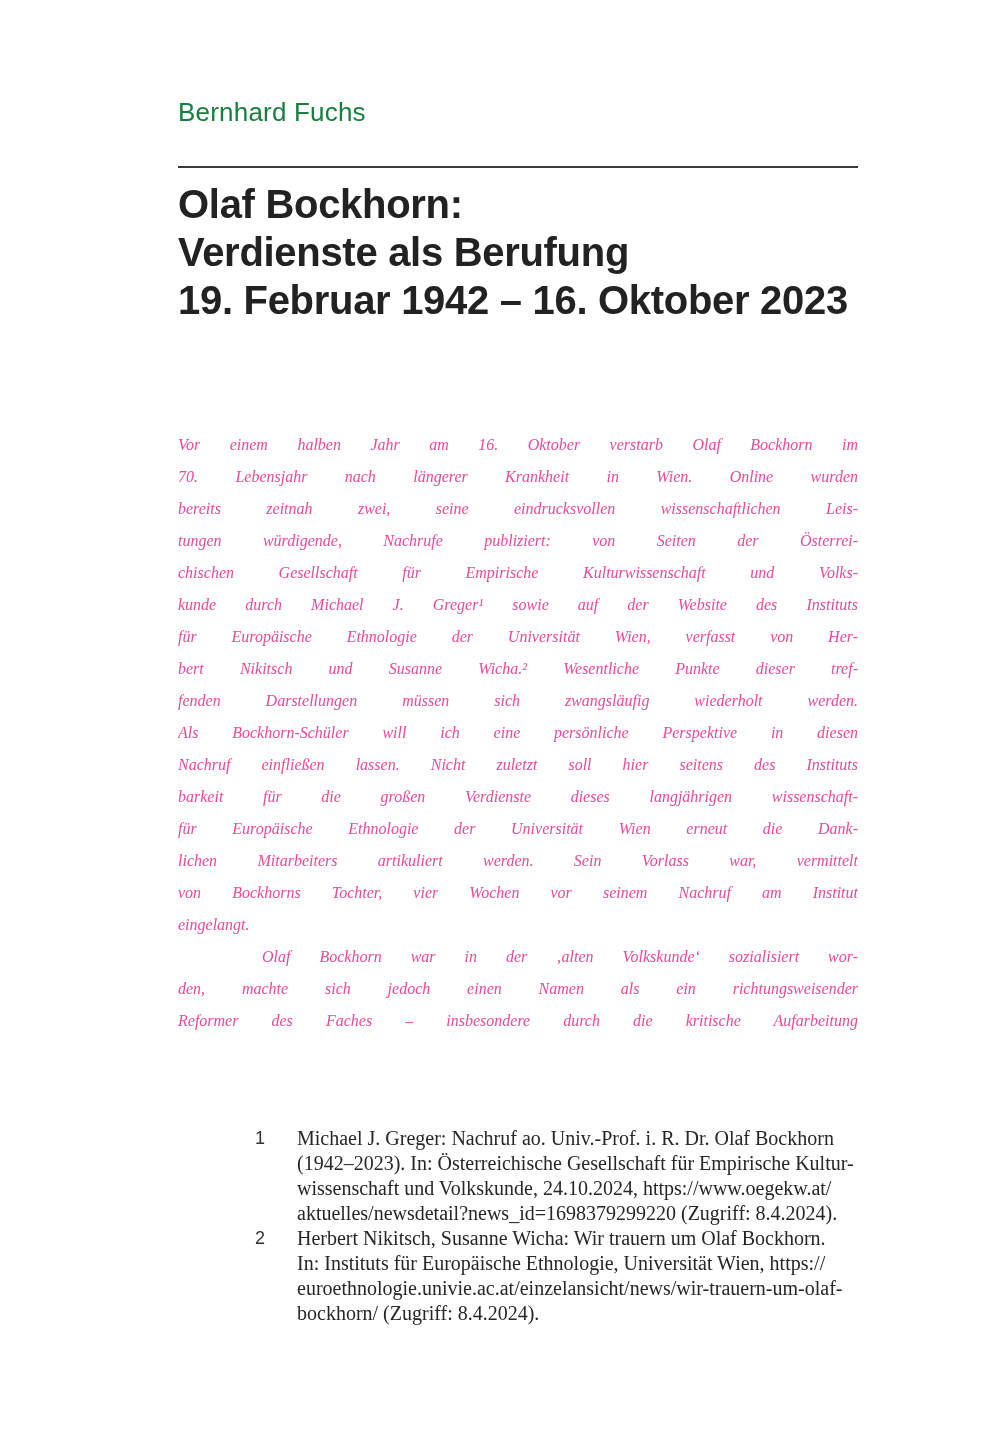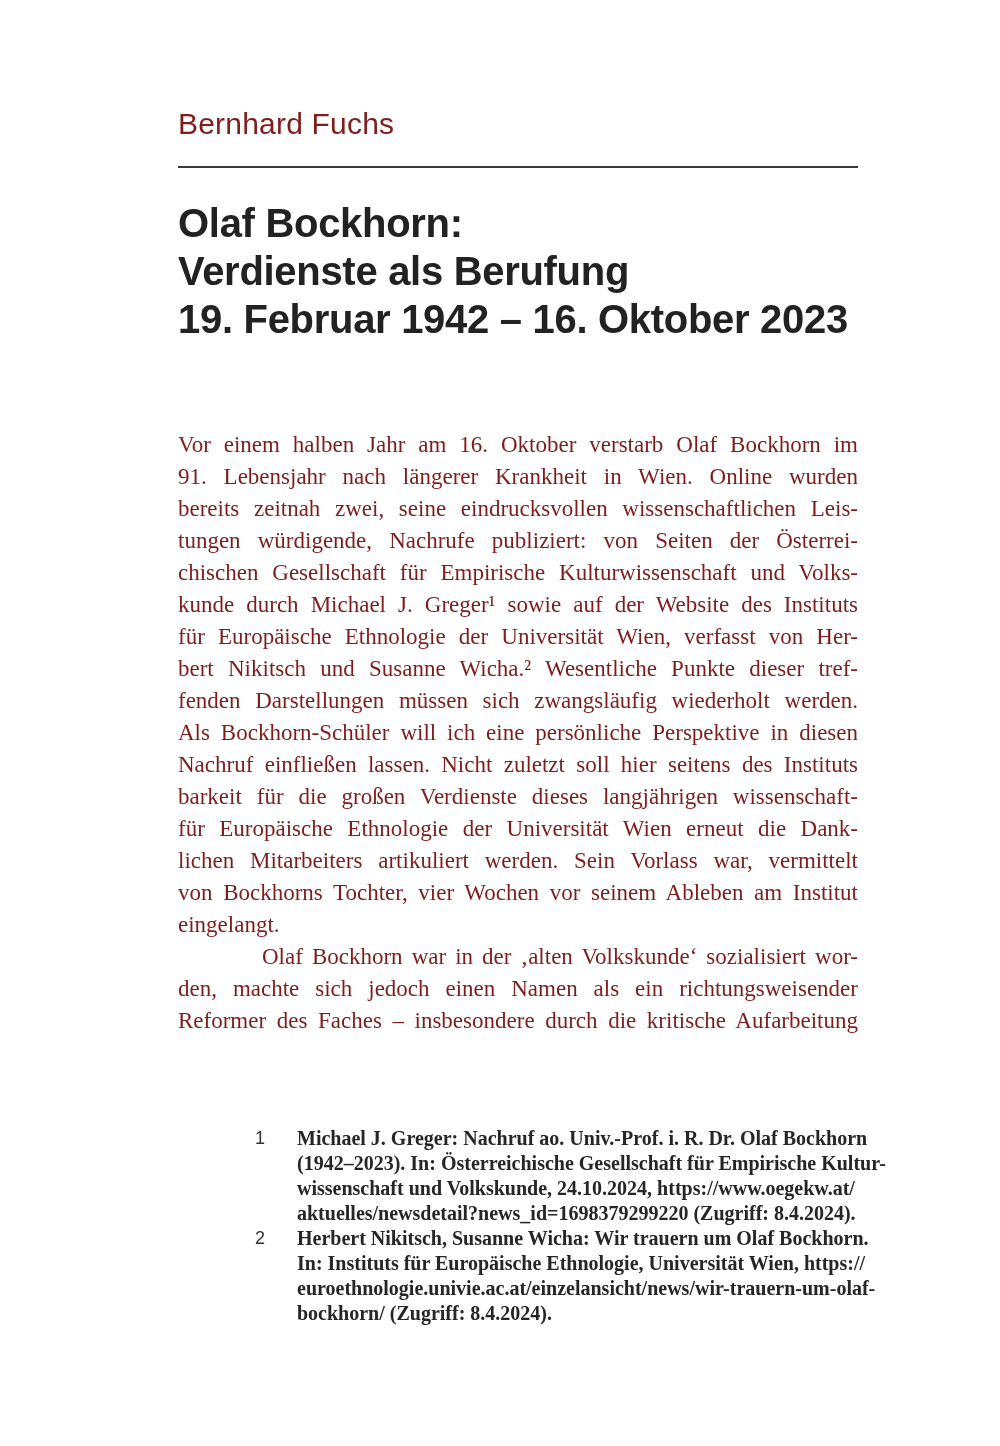--- a/index.html
+++ b/index.html
@@ -12,58 +12,59 @@
     width: 1000px;
     height: 1446px;
     background: #ffffff;
     overflow: hidden;
     font-family: "Liberation Serif", "DejaVu Serif", serif;
   }
   
   .author {
     position: absolute;
     left: 178px;
-    top: 107px;
+    top: 96px;
     font-family: "Liberation Sans", "DejaVu Sans", sans-serif;
-    font-size: 30px;
+    font-size: 26px;
     line-height: 33px;
     font-weight: 400;
-    color: #7f1d1d;
+    color: #15803d;
     letter-spacing: 0.2px;
   }
   .rule {
     position: absolute;
     left: 178px;
     top: 166px;
     width: 680px;
     height: 2px;
     background: #3a3a3a;
   }
   .title {
     position: absolute;
     left: 178px;
-    top: 199px;
+    top: 180px;
     width: 720px;
     margin: 0;
     font-family: "Liberation Sans", "DejaVu Sans", sans-serif;
     font-weight: 700;
     font-size: 40px;
     line-height: 48px;
     color: #222222;
     letter-spacing: -0.3px;
   }
   .title-line { display: block; }
   
   .bodytext {
     position: absolute;
     left: 178px;
     top: 429px;
     width: 680px;
-    font-size: 23px;
-    color: #7f1d1d;
+    font-size: 16px;
+    color: #ec4899;
+    font-style: italic;
   }
   .bline {
     height: 32px;
     line-height: 32px;
     overflow: hidden;
     text-align: justify;
     text-align-last: justify;
   }
   .bline.last {
     text-align-last: left;
@@ -87,54 +88,53 @@
     font-family: "Liberation Sans", "DejaVu Sans", sans-serif;
     font-size: 18px;
     line-height: 25px;
     color: #333333;
   }
   .fntext { flex: 1 1 auto; }
   .fnline {
     height: 25px;
     line-height: 25px;
     white-space: nowrap;
-    font-weight: bold;
   }
 </style>
 </head>
 <body>
 
 <div class="page">
 
   <div class="author">Bernhard Fuchs</div>
 
   <div class="rule"></div>
 
   <h1 class="title">
     <span class="title-line">Olaf Bockhorn:</span>
     <span class="title-line">Verdienste als Berufung</span>
     <span class="title-line">19. Februar 1942 – 16. Oktober 2023</span>
   </h1>
 
   <div class="bodytext" id="body-container">
       <div class="bline">Vor einem halben Jahr am 16. Oktober verstarb Olaf Bockhorn im</div>
-      <div class="bline">91. Lebensjahr nach längerer Krankheit in Wien. Online wurden</div>
+      <div class="bline">70. Lebensjahr nach längerer Krankheit in Wien. Online wurden</div>
       <div class="bline">bereits zeitnah zwei, seine eindrucksvollen wissenschaftlichen Leis-</div>
       <div class="bline">tungen würdigende, Nachrufe publiziert: von Seiten der Österrei-</div>
       <div class="bline">chischen Gesellschaft für Empirische Kulturwissenschaft und Volks-</div>
       <div class="bline">kunde durch Michael J. Greger¹ sowie auf der Website des Instituts</div>
       <div class="bline">für Europäische Ethnologie der Universität Wien, verfasst von Her-</div>
       <div class="bline">bert Nikitsch und Susanne Wicha.² Wesentliche Punkte dieser tref-</div>
       <div class="bline">fenden Darstellungen müssen sich zwangsläufig wiederholt werden.</div>
       <div class="bline">Als Bockhorn-Schüler will ich eine persönliche Perspektive in diesen</div>
       <div class="bline">Nachruf einfließen lassen. Nicht zuletzt soll hier seitens des Instituts</div>
       <div class="bline">barkeit für die großen Verdienste dieses langjährigen wissenschaft-</div>
       <div class="bline">für Europäische Ethnologie der Universität Wien erneut die Dank-</div>
       <div class="bline">lichen Mitarbeiters artikuliert werden. Sein Vorlass war, vermittelt</div>
-      <div class="bline">von Bockhorns Tochter, vier Wochen vor seinem Ableben am Institut</div>
+      <div class="bline">von Bockhorns Tochter, vier Wochen vor seinem Nachruf am Institut</div>
       <div class="bline last">eingelangt.</div>
       <div class="bline indent">Olaf Bockhorn war in der ‚alten Volkskunde‘ sozialisiert wor-</div>
       <div class="bline">den, machte sich jedoch einen Namen als ein richtungsweisender</div>
       <div class="bline">Reformer des Faches – insbesondere durch die kritische Aufarbeitung</div>
     </div>
 
   <div class="footnotes" id="footnotes-container">
       <div class="fnrow">
         <div class="fnmark">1</div>
         <div class="fntext">

